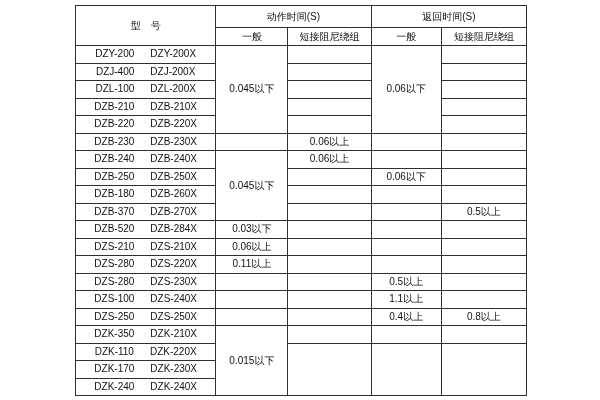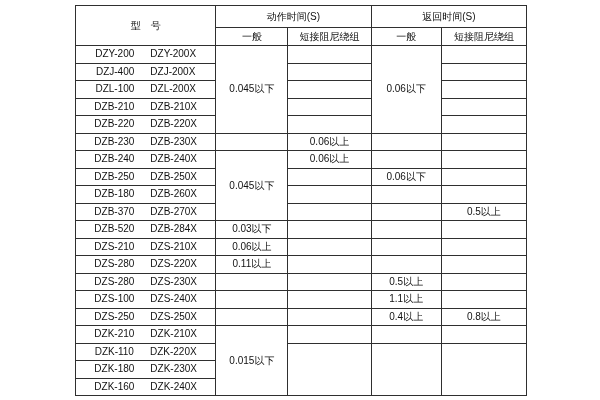--- a/index.html
+++ b/index.html
@@ -251,21 +251,21 @@
             </div>
           </td>
           <td></td>
           <td></td>
           <td>0.4以上</td>
           <td>0.8以上</td>
         </tr>
         <tr class="drow">
           <td class="model-cell">
             <div class="model-wrap">
-              <span>DZK-210</span>
+              <span>DZK-350</span>
               <span>DZK-210X</span>
             </div>
           </td>
           <td rowspan="4">0.015以下</td>
           <td></td>
           <td></td>
           <td></td>
         </tr>
         <tr class="drow">
           <td class="model-cell">
@@ -274,28 +274,28 @@
               <span>DZK-220X</span>
             </div>
           </td>
           <td rowspan="3"></td>
           <td rowspan="3"></td>
           <td rowspan="3"></td>
         </tr>
         <tr class="drow">
           <td class="model-cell">
             <div class="model-wrap">
-              <span>DZK-180</span>
+              <span>DZK-170</span>
               <span>DZK-230X</span>
             </div>
           </td>
         </tr>
         <tr class="drow">
           <td class="model-cell">
             <div class="model-wrap">
-              <span>DZK-160</span>
+              <span>DZK-240</span>
               <span>DZK-240X</span>
             </div>
           </td>
         </tr>
       </tbody>
   </table>
 </div>
 
 </body></html>

